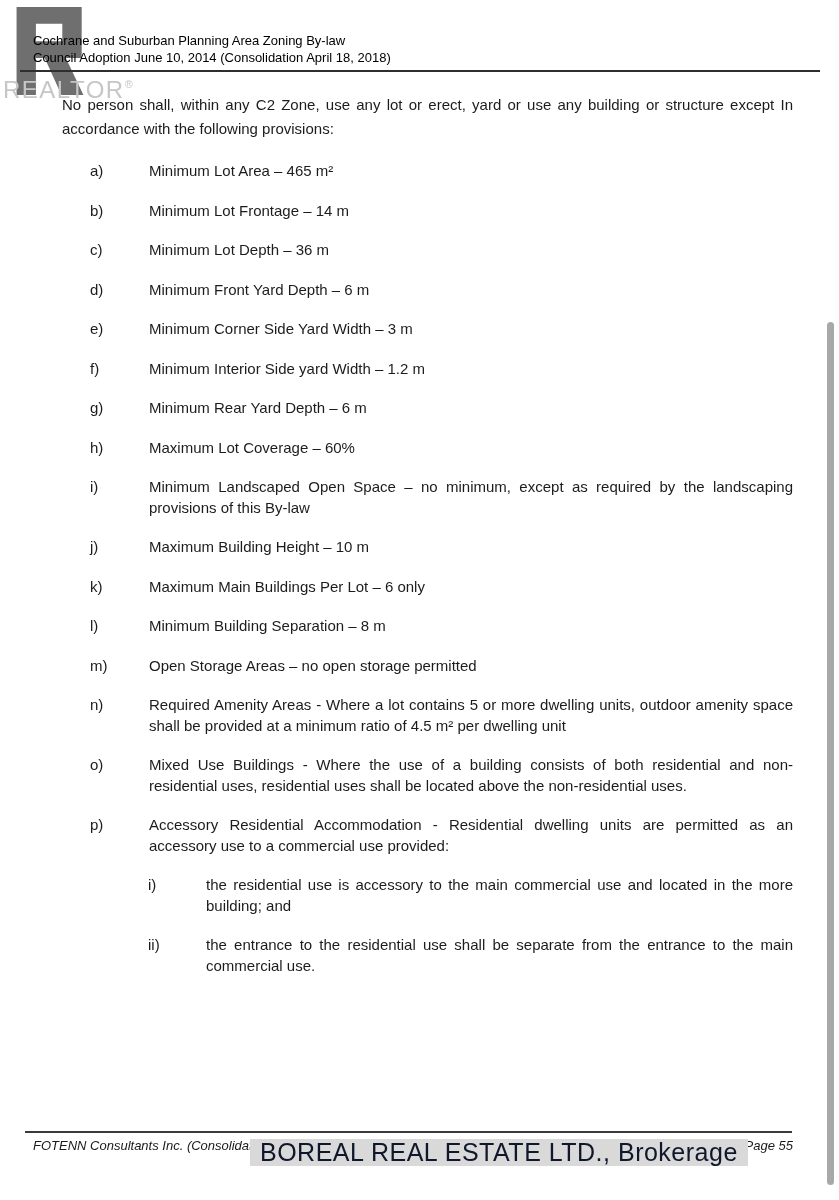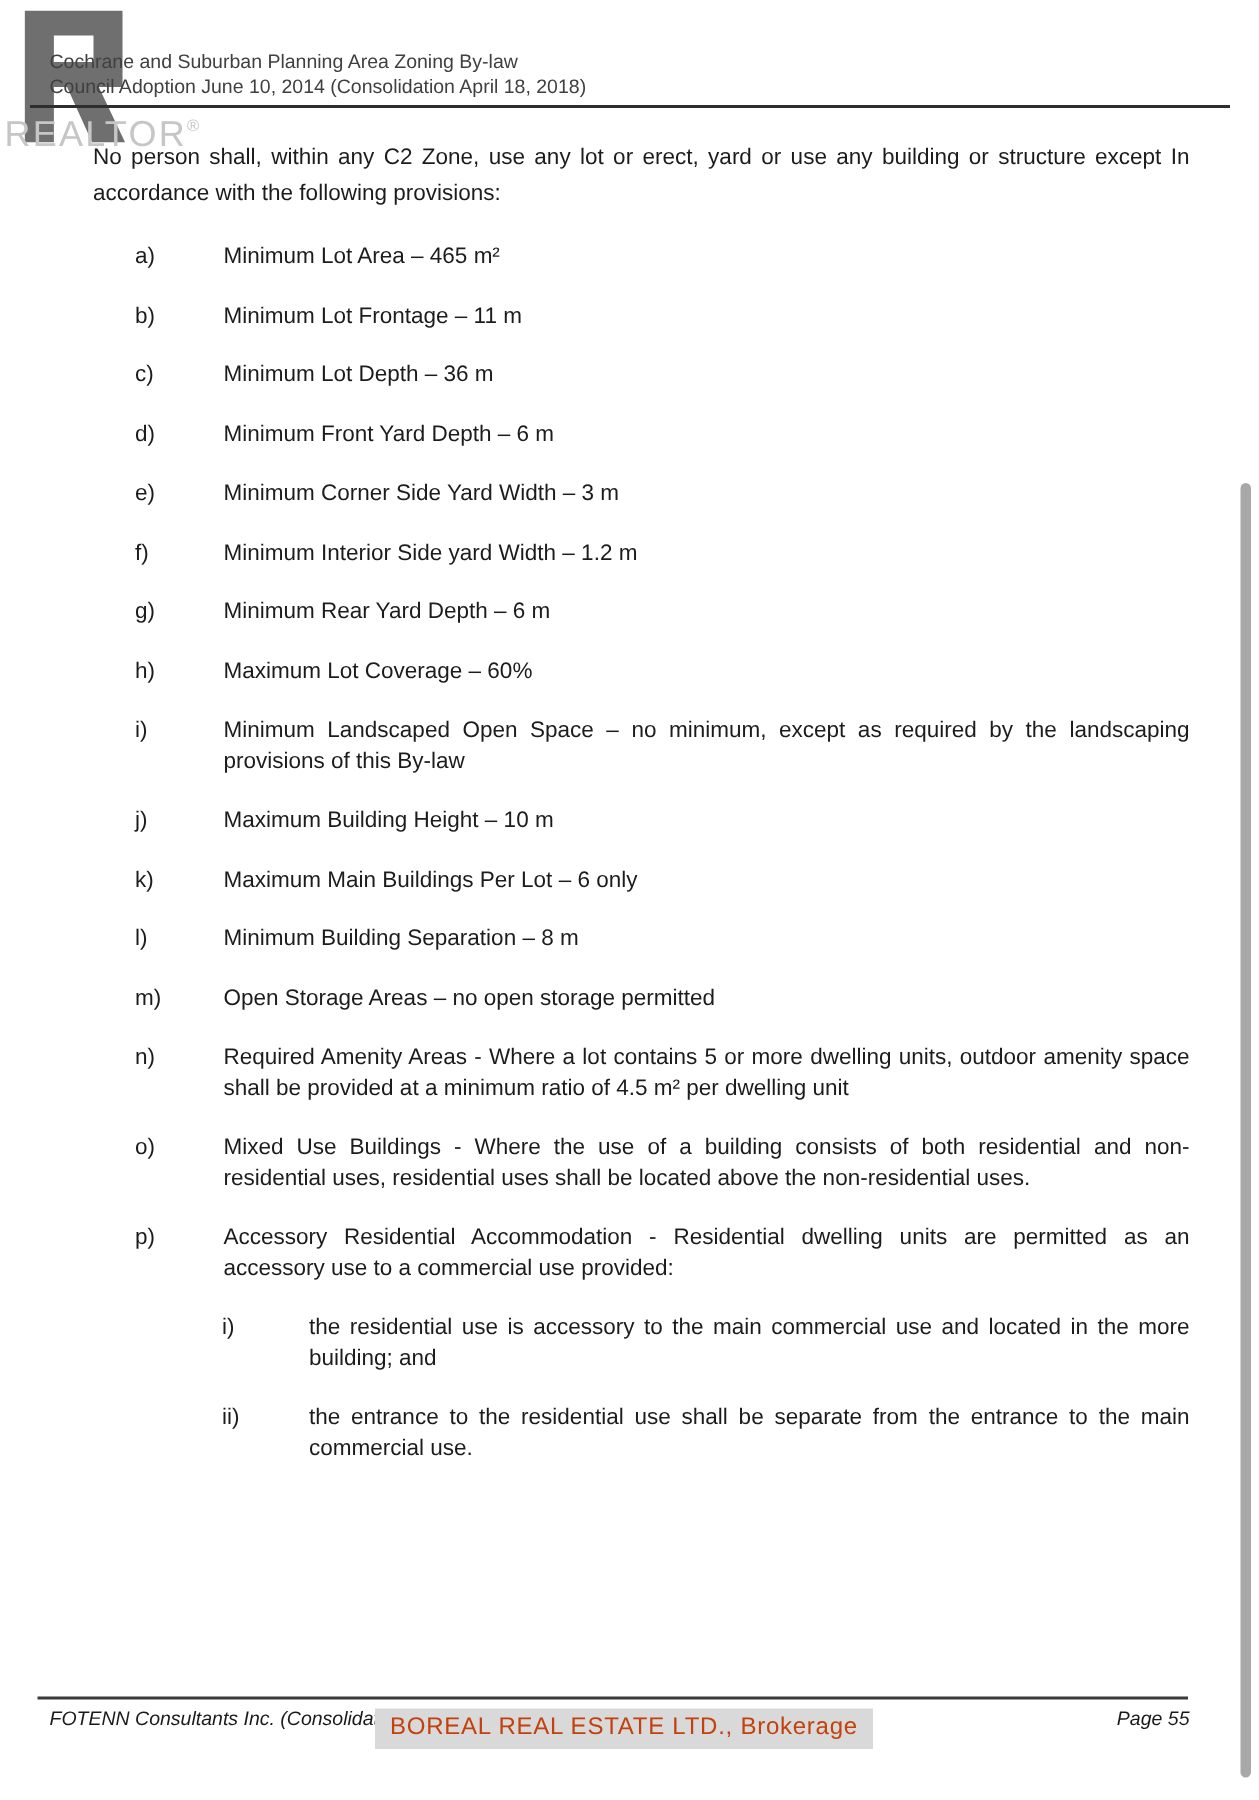--- a/index.html
+++ b/index.html
@@ -43,21 +43,21 @@
 
   
   .doc {
     position: relative;
     z-index: 1;
   }
   .hdr {
     margin: 32px 46px 0 33px;
     font-size: 13px;
     line-height: 17px;
-    color: #404040;
+    color: #000000;
   }
   .hdr-rule {
     margin: 4px 19px 0 20px;
     border: none;
     border-top: 2px solid #2e2e2e;
     height: 0;
   }
   .heading {
     margin: 16px 0 0 30px;
     font-size: 17px;
@@ -123,22 +123,22 @@
     font-style: italic;
     color: #1a1a1a;
     z-index: 1;
   }
   .brokerage-band {
     position: absolute;
     left: 250px;
     top: 1139px;
     z-index: 2;
     background: #d9d9d9;
-    color: #c2410c;
-    font-size: 16px;
+    color: #0f172a;
+    font-size: 25px;
     line-height: 24px;
     padding: 1px 10px 2px 10px;
     letter-spacing: 0.5px;
     white-space: nowrap;
   }
 
   
   .scroll-thumb {
     position: absolute;
     right: 5px;
@@ -171,21 +171,21 @@
 
   <div class="content">
     <p class="intro">No person shall, within any C2 Zone, use any lot or erect, yard or use any building or structure except In accordance with the following provisions:</p>
 
     <div class="item">
       <span class="lbl">a)</span>
       <p class="txt">Minimum Lot Area – 465 m²</p>
     </div>
     <div class="item">
       <span class="lbl">b)</span>
-      <p class="txt">Minimum Lot Frontage – 11 m</p>
+      <p class="txt">Minimum Lot Frontage – 14 m</p>
     </div>
     <div class="item">
       <span class="lbl">c)</span>
       <p class="txt">Minimum Lot Depth – 36 m</p>
     </div>
     <div class="item">
       <span class="lbl">d)</span>
       <p class="txt">Minimum Front Yard Depth – 6 m</p>
     </div>
     <div class="item">

